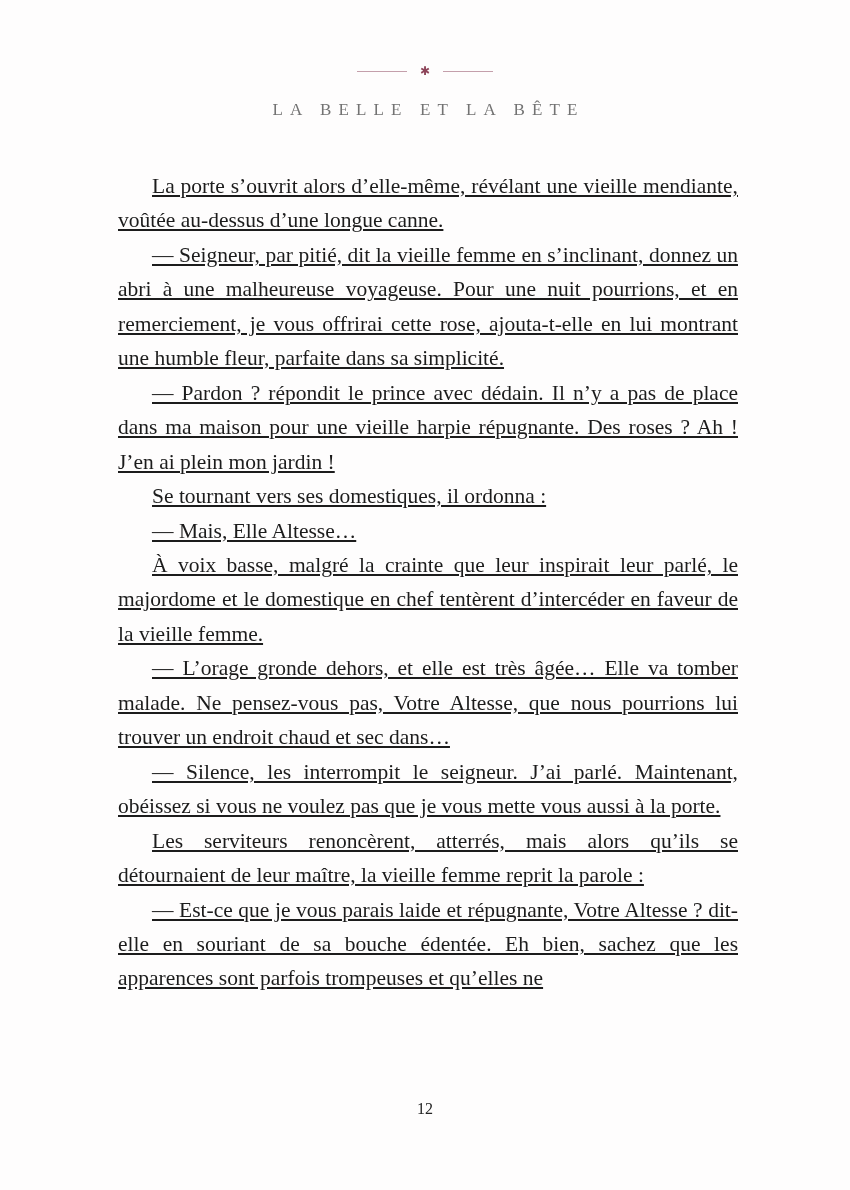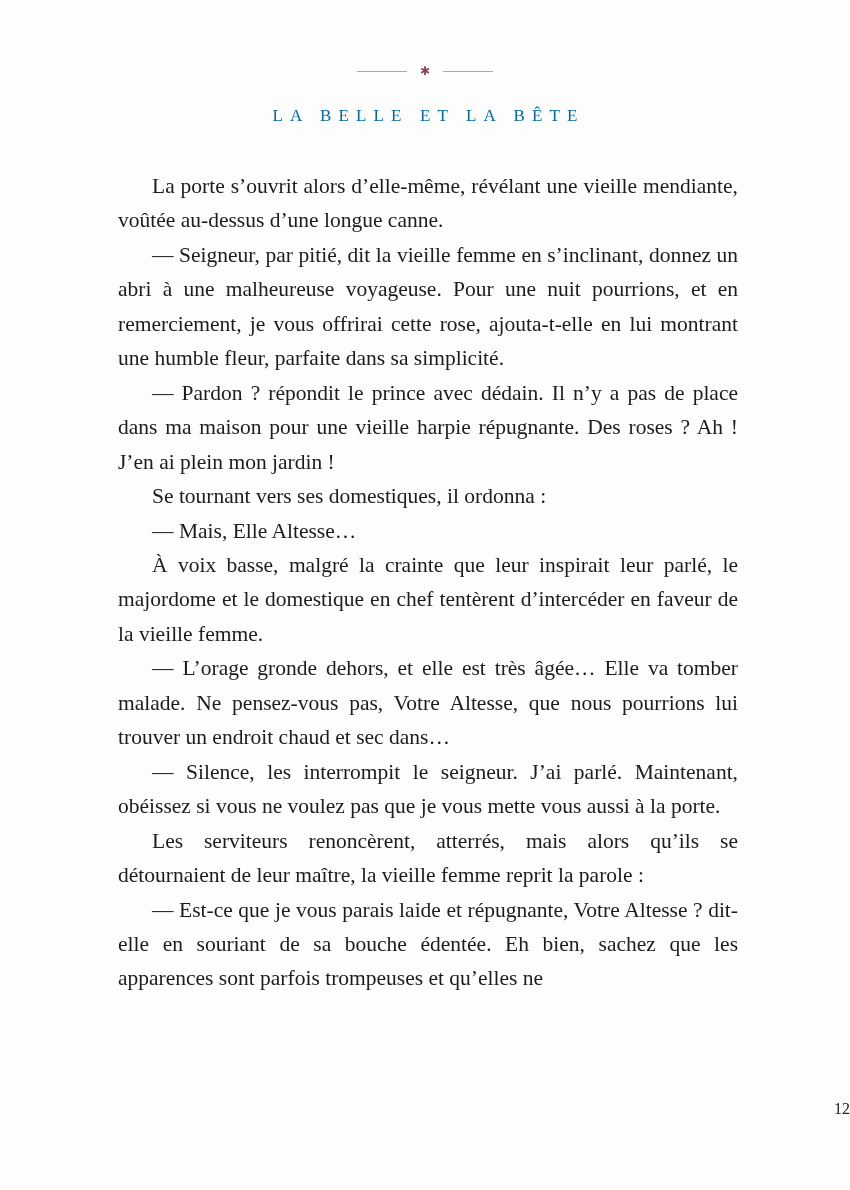--- a/index.html
+++ b/index.html
@@ -35,49 +35,50 @@
     height: 1px;
     background: #c49fab;
   }
   .ornament .star {
     font-size: 12px;
     line-height: 12px;
     color: #8d4459;
     font-family: "DejaVu Sans", sans-serif;
   }
   .chapter-title {
-    margin-top: 28px;
+    margin-top: 22px;
     font-size: 17px;
     letter-spacing: 0.42em;
-    color: #0369a1;
+    color: #737373;
     font-weight: normal;
     text-transform: uppercase;
     
     padding-left: 0.42em;
   }
   .body-text {
     position: absolute;
     top: 169px;
     left: 118px;
     width: 620px;
     text-align: justify;
     hyphens: auto;
+    text-decoration: underline;
   }
   .body-text p.para {
     margin: 0;
     text-indent: 34px;
     font-size: 21.5px;
     line-height: 34.45px;
   }
   .page-number {
     position: absolute;
     bottom: 72px;
     left: 0;
     width: 100%;
-    text-align: right;
+    text-align: center;
     font-size: 16px;
     color: #232323;
   }
 </style>
 </head>
 <body>
 
 <div class="page">
 
   <div class="chapter-header">

